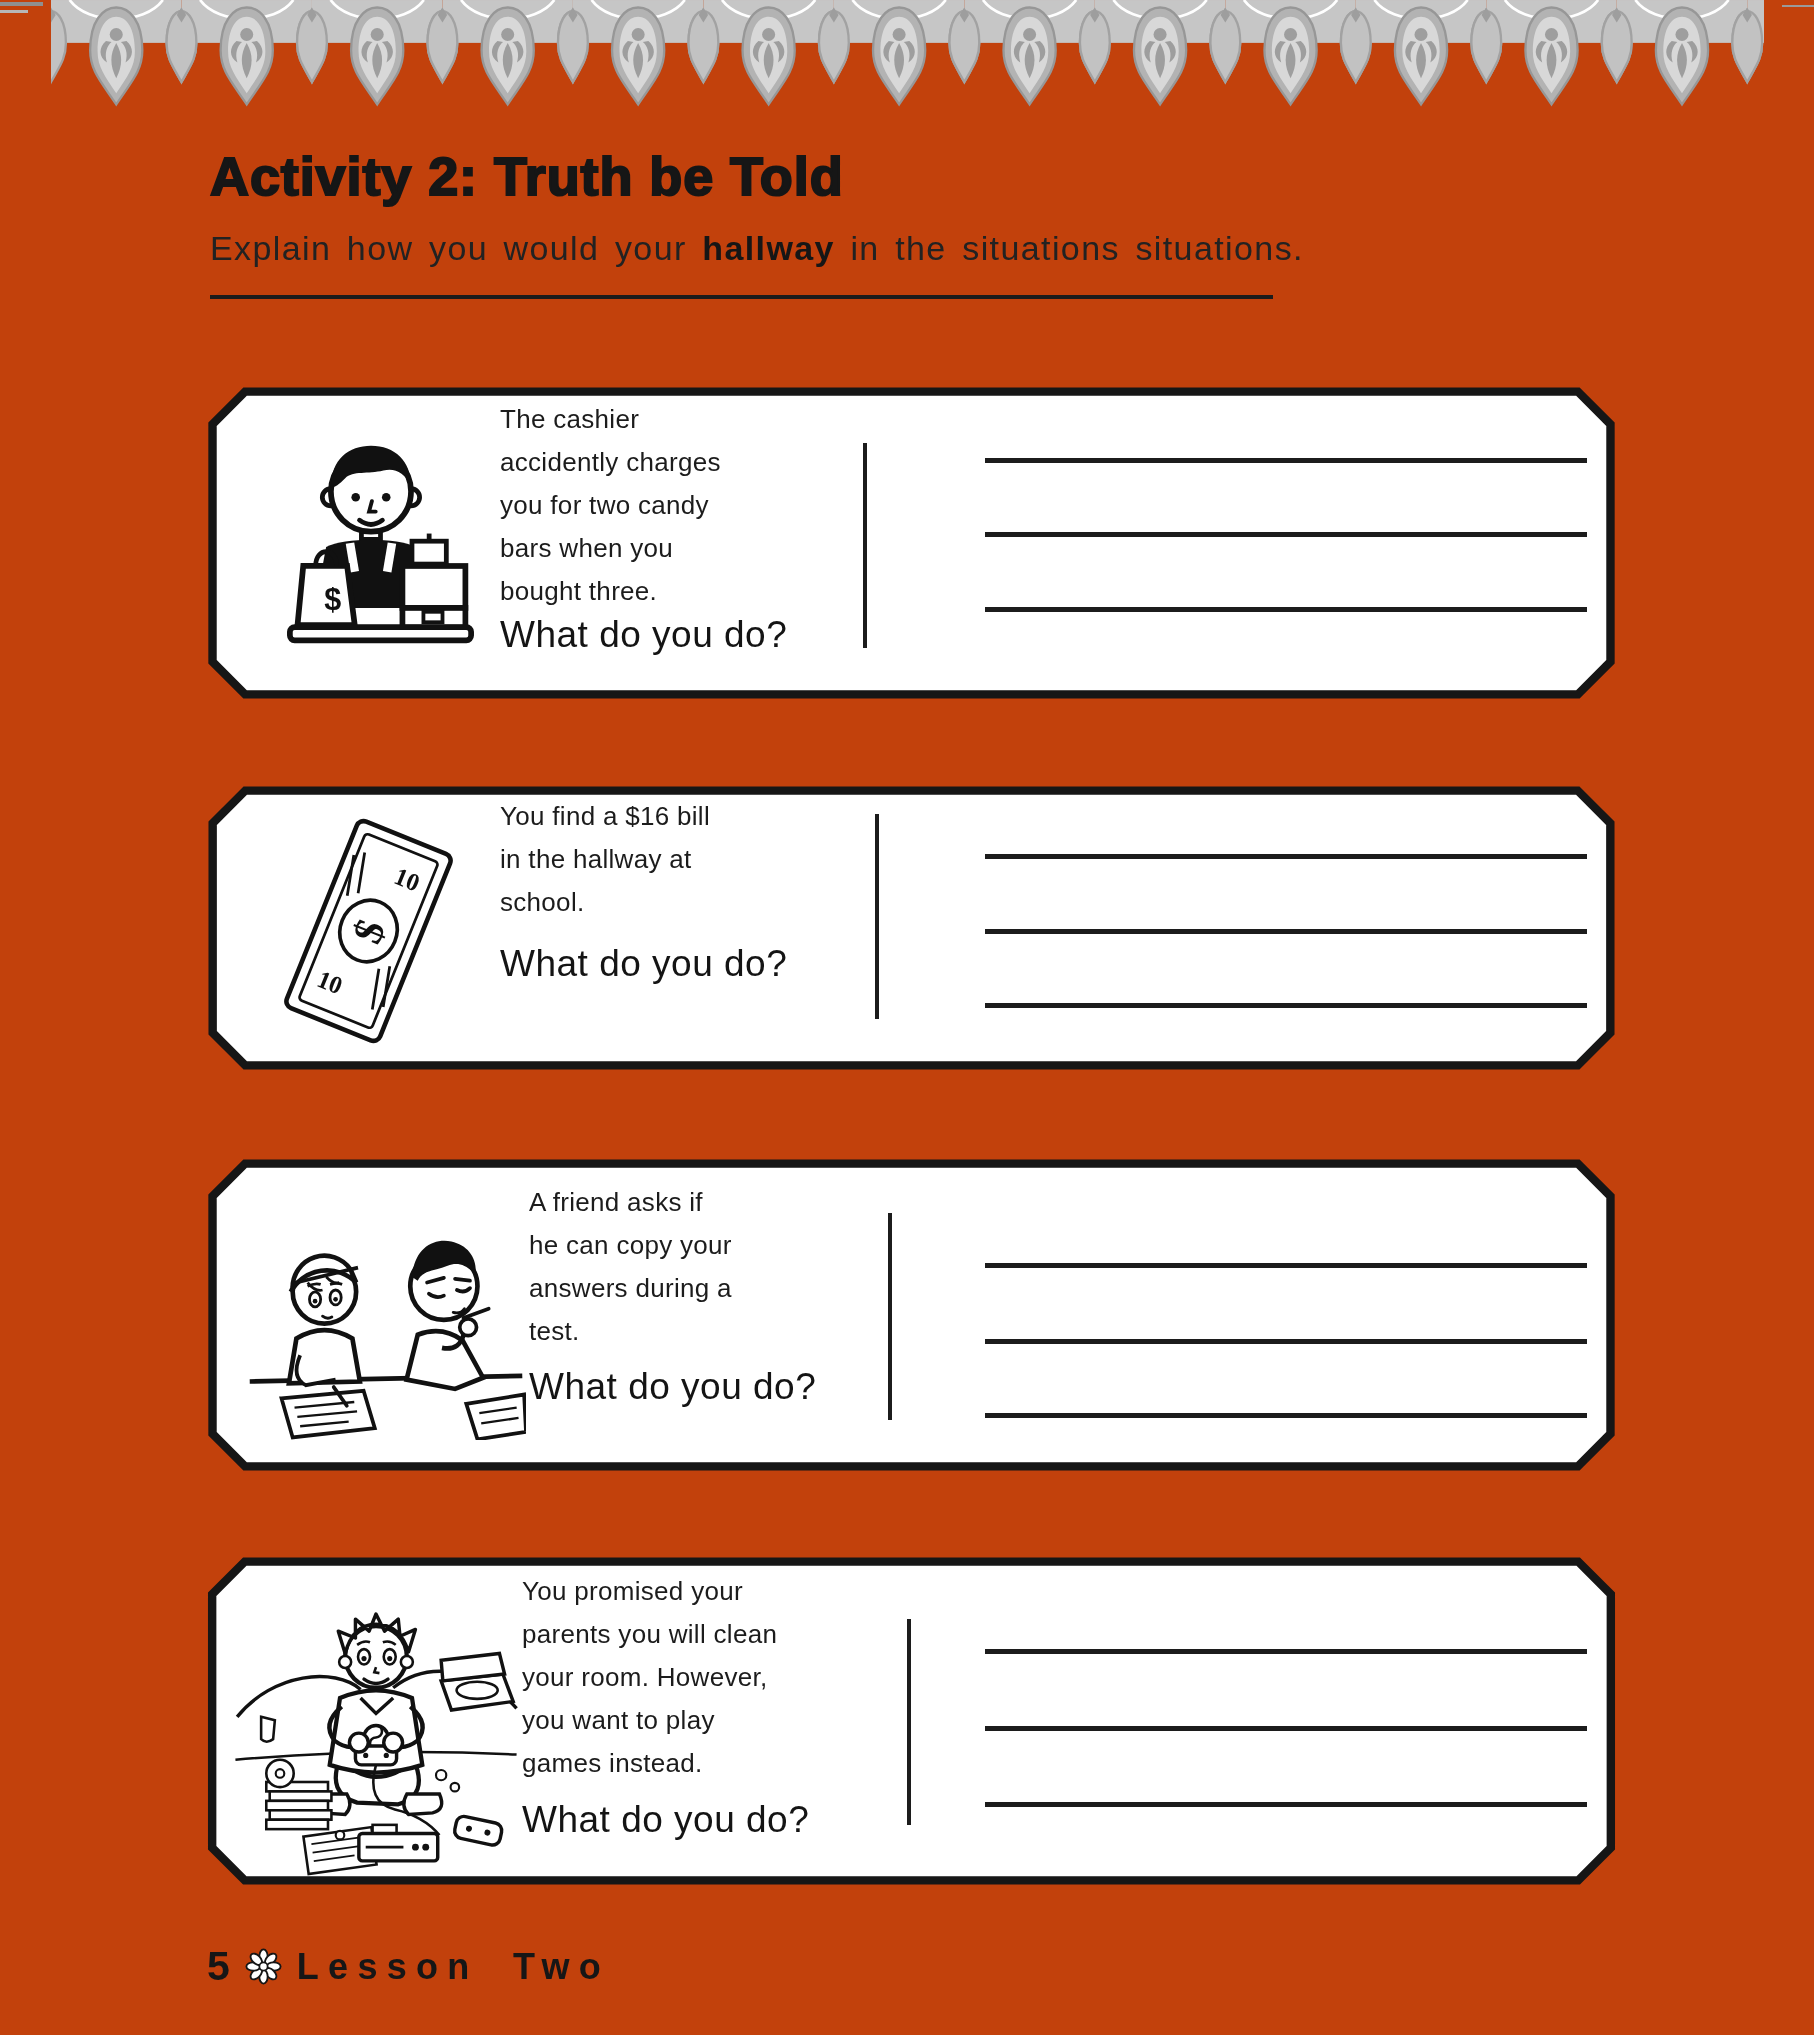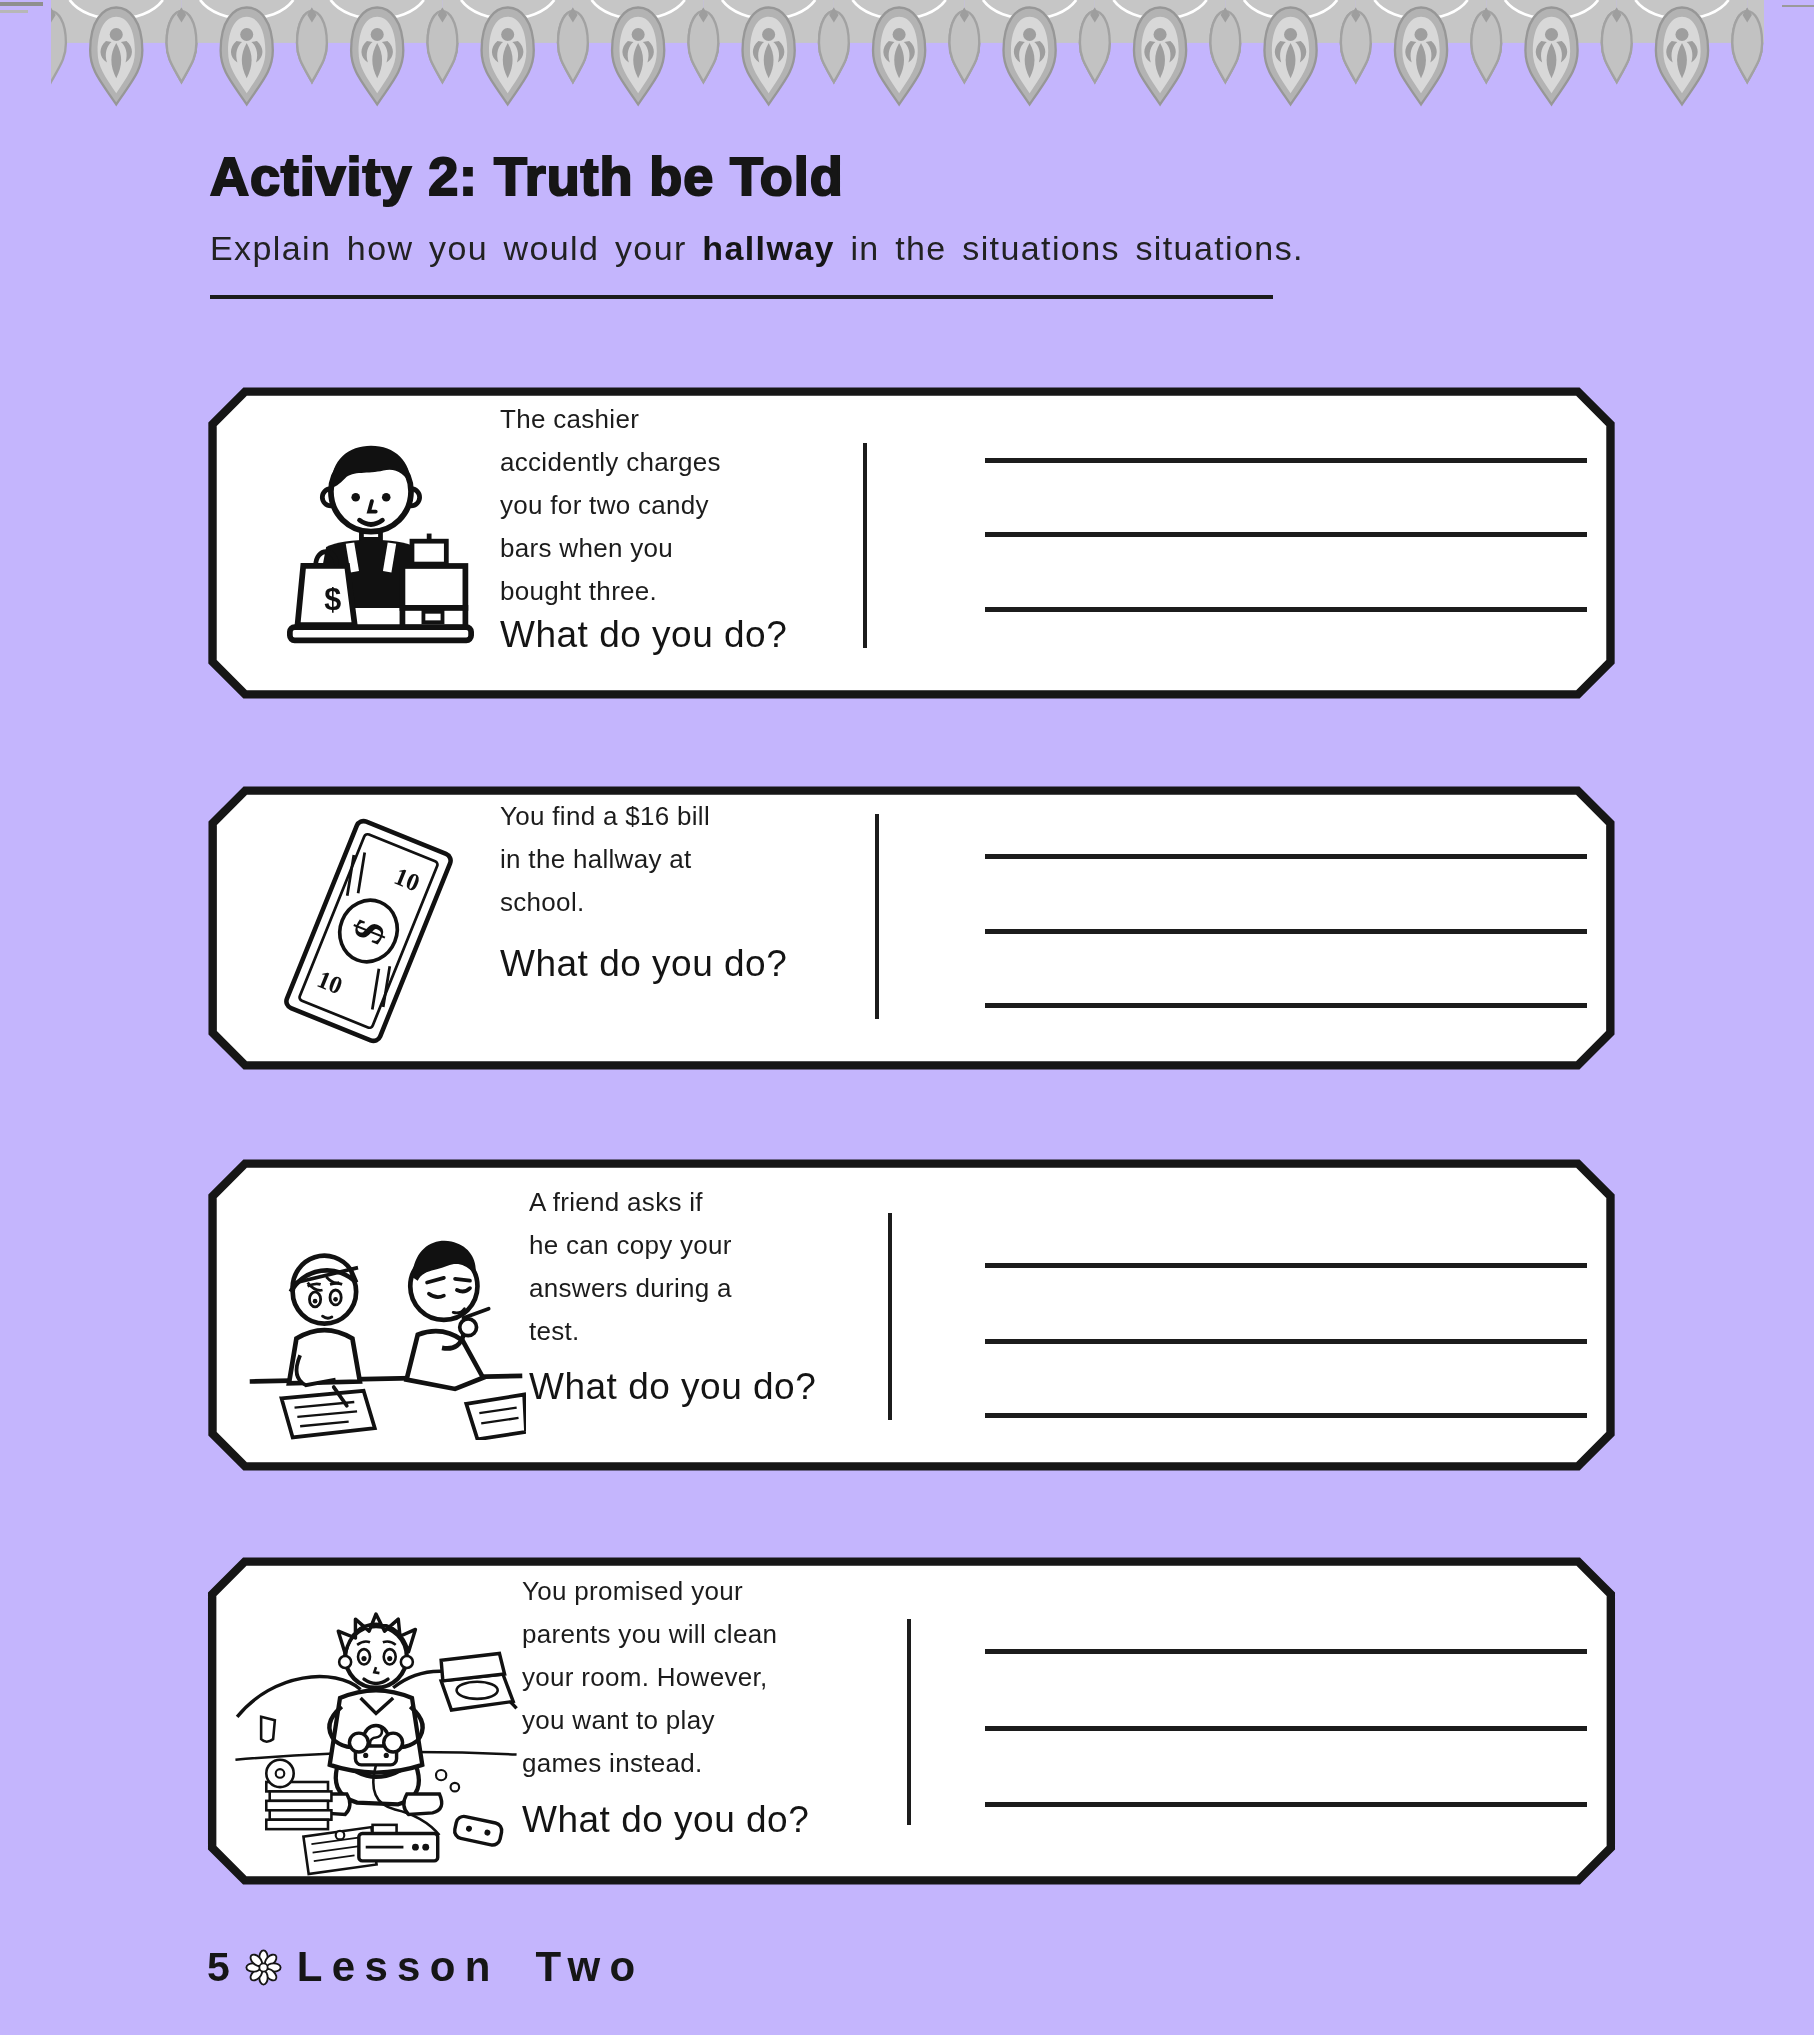--- a/index.html
+++ b/index.html
@@ -1,17 +1,17 @@
 <!DOCTYPE html>
 <html style="font-size:15px"><head>
 <meta charset="utf-8">
 <style>
   html,body{margin:0;padding:0;background:#ffffff;}
   .page{
-    position:relative;width:1814px;height:2036px;background:#c4b5fd;
+    position:relative;width:1814px;height:2036px;background:#c2410c;
     font-family:"Liberation Sans", sans-serif;color:#1c1c1c;overflow:hidden;
   }
   
   .edge-a{position:absolute;left:0;top:1.9px;width:43px;height:3.7px;background:#8f8f8f;}
   .edge-b{position:absolute;left:0;top:10.3px;width:28px;height:2.8px;background:#b7b7b7;}
   .edge-c{position:absolute;left:1782px;top:4.7px;width:32px;height:2.8px;background:#9a9a9a;}
   
   .ornament{position:absolute;left:51px;top:0;}
   
   .title{
@@ -58,21 +58,21 @@
   .box3 .prompt{left:322px;top:207px;}
   .box3 .vdivider{left:681px;top:54px;height:207px;}
   .box3 .l1{top:104px;} .box3 .l2{top:180px;} .box3 .l3{top:254px;}
   .box4 .scenario{left:315px;top:13px;}
   .box4 .prompt{left:315px;top:242px;}
   .box4 .vdivider{left:700px;top:62px;height:206px;}
   .box4 .l1{top:92px;} .box4 .l2{top:169px;} .box4 .l3{top:245px;}
   
   .footer{position:absolute;left:207px;top:1943px;display:flex;align-items:center;gap:15px;}
   .pagenum{font-size:41px;font-weight:bold;color:#161616;}
-  .lesson{font-size:42px;font-weight:bold;letter-spacing:9.3px;word-spacing:15px;color:#161616;}
+  .lesson{font-size:36px;font-weight:bold;letter-spacing:9.3px;word-spacing:15px;color:#161616;}
   .flower{width:37px;height:37px;}
 </style>
 </head>
 <body>
 
 <div class="page">
 
   <div class="edge-a"></div>
   <div class="edge-b"></div>
   <div class="edge-c"></div>

